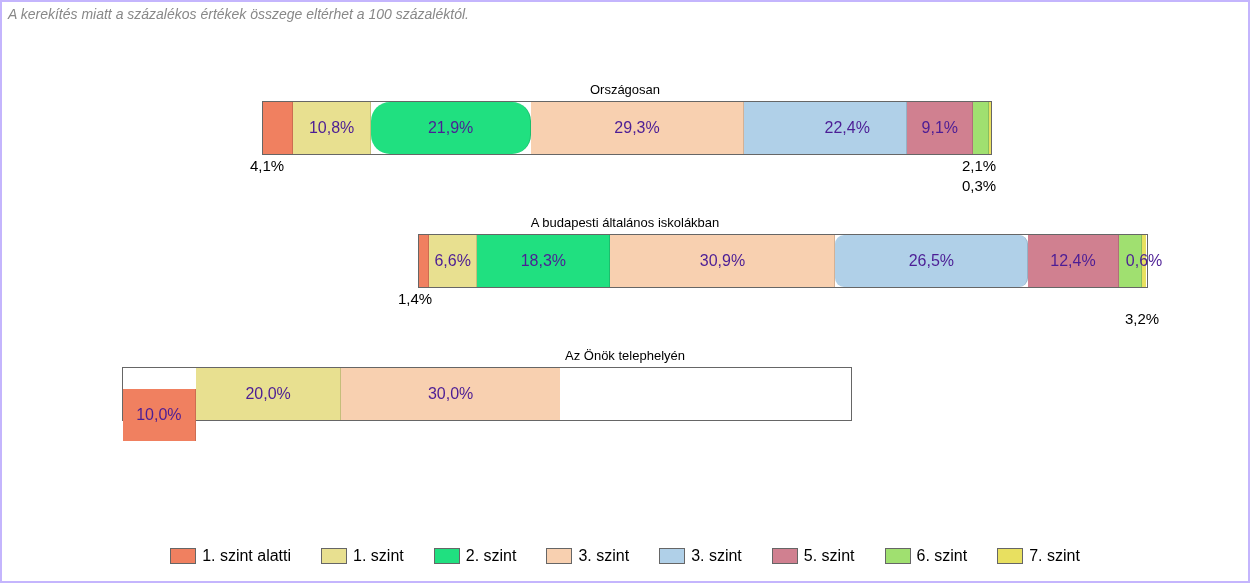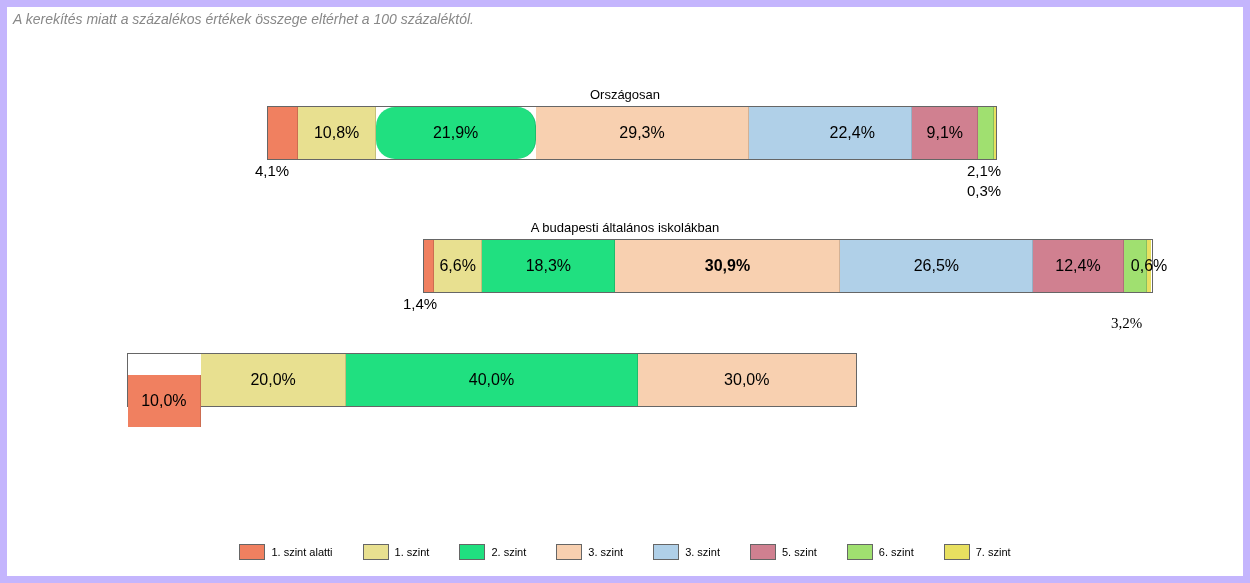--- a/index.html
+++ b/index.html
@@ -5,21 +5,21 @@
   * { box-sizing: border-box; }
   body {
     margin: 0;
     font-family: Arial, Helvetica, sans-serif;
     font-size: 14px;
     color: #000;
   }
   .frame {
     width: 1250px;
     height: 583px;
-    border: 7px solid #c4b5fd;
+    border: 2px solid #c4b5fd;
     position: relative;
     background: #fff;
   }
   .note {
     position: absolute;
     top: 4px;
     left: 6px;
     font-style: italic;
     color: #888;
     font-size: 14px;
@@ -50,21 +50,21 @@
     height: 54px;
     border: 1px solid #666;
     width: 100%;
   }
   .seg {
     height: 100%;
     display: flex;
     align-items: center;
     justify-content: center;
     font-size: 16px;
-    color: #000000;
+    color: #4c1d95;
     border-right: 1px solid rgba(0,0,0,0.15);
     white-space: nowrap;
     overflow: visible;
     position: relative;
   }
   .seg:last-child { border-right: none; }
   .c0 { background: #f08060; } 
   .c1 { background: #e8e090; } 
   .c2 { background: #20e080; } 
   .c3 { background: #f8d0b0; } 
@@ -91,21 +91,21 @@
     left: 0;
     width: 100%;
     display: flex;
     justify-content: center;
     gap: 30px;
   }
   .legend-item {
     display: flex;
     align-items: center;
     gap: 6px;
-    font-size: 11px;
+    font-size: 16px;
     justify-content: center;
   }
   .swatch {
     width: 26px;
     height: 16px;
     border: 1px solid #666;
   }
 </style>
 </head>
 <body>
@@ -148,52 +148,50 @@
         <div class="bar-title">A budapesti általános iskolákban</div>
         <div class="bar-wrap" style="margin-left: 416px; margin-right: auto;">
           <div class="bar">
             <div class="seg c0" style="width: 1.4%;"></div>
             <div class="seg c1" style="width: 6.6%;">
               <span>6,6%</span>
             </div>
             <div class="seg c2" style="width: 18.3%;">
               <span>18,3%</span>
             </div>
-            <div class="seg c3" style="width: 30.9%; font-weight: bold;">
+            <div class="seg c3" style="width: 30.9%;">
               <span>30,9%</span>
             </div>
-            <div class="seg c4" style="width: 26.5%;">
+            <div class="seg c4" style="width: 26.5%; border-radius: 9px;">
               <span>26,5%</span>
             </div>
             <div class="seg c5" style="width: 12.4%;">
               <span>12,4%</span>
             </div>
             <div class="seg c6" style="width: 3.2%;"></div>
             <div class="seg c7" style="width: 0.6%;">
               <span>0,6%</span>
             </div>
           </div>
           <div class="below-labels">
             <div class="below-label" style="left: -20px;">1,4%</div>
-            <div class="below-label line2" style="left: 688px; font-family: Liberation Serif, serif;">3,2%</div>
+            <div class="below-label line2" style="left: 707px;">3,2%</div>
           </div>
         </div>
       </div>
       <div class="bar-group">
+        <div class="bar-title">Az Önök telephelyén</div>
         <div class="bar-wrap" style="margin-left: 120px; margin-right: auto;">
           <div class="bar">
             <div class="seg c0" style="width: 10%; margin-top: 21px;">
               <span>10,0%</span>
             </div>
             <div class="seg c1" style="width: 20%;">
               <span>20,0%</span>
             </div>
-            <div class="seg c2" style="width: 40%;">
-              <span>40,0%</span>
-            </div>
             <div class="seg c3" style="width: 30%;">
               <span>30,0%</span>
             </div>
           </div>
           <div class="below-labels"></div>
         </div>
       </div>
     </div>
 
   <div class="legend" id="legend">

